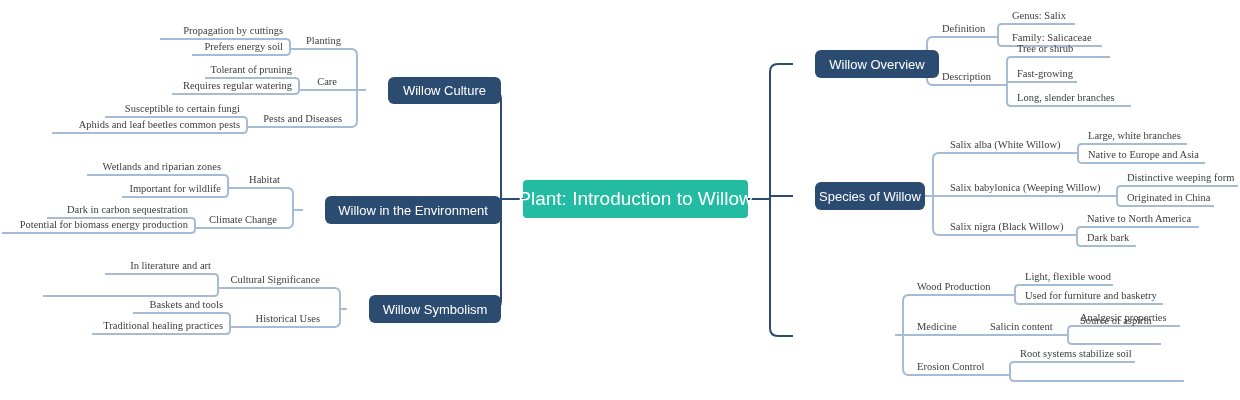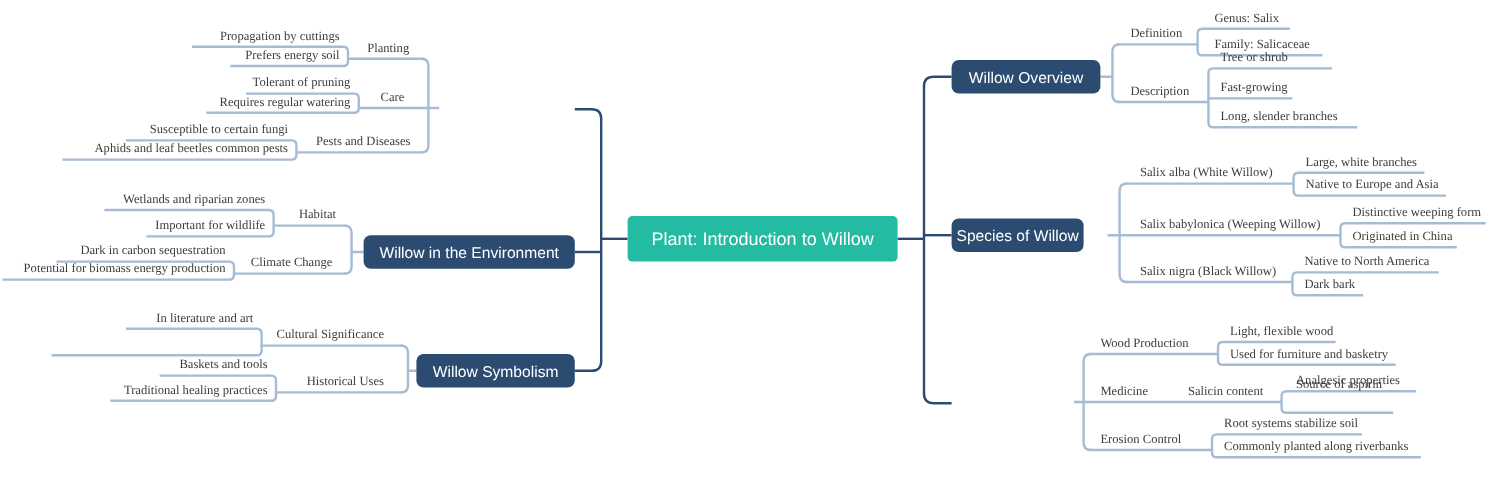--- a/index.html
+++ b/index.html
@@ -9,27 +9,28 @@
     background:#ffffff;
     font-family:"Liberation Sans", sans-serif;
     overflow:hidden;
   }
   #connector-layer{position:absolute;left:0;top:0;}
   .node{position:absolute;white-space:nowrap;}
   .central{
     background:#23bca3;color:#ffffff;
     border-radius:4px;
     display:flex;align-items:center;justify-content:center;
-    font-size:15px;
+    font-size:19px;
   }
   .topic{
     background:#2c4b70;color:#ffffff;
     border-radius:6px;
     display:flex;align-items:center;justify-content:center;
     font-size:13px;
+    margin-left:22px;
   }
   .lbl,.leaf{
     font-size:10.5px;line-height:13px;color:#3d3d3d;font-family:Liberation Serif, serif;
   }
 </style>
 </head>
 <body>
 
 <div id="stage">
 
@@ -77,20 +78,21 @@
       <path d="M1113,285 H1019 Q1015,285 1015,289 V300 Q1015,304 1019,304 H1163"></path>
       <path d="M903,335 H1068"></path>
       <path d="M1180,326 H1072 Q1068,326 1068,330 V340 Q1068,344 1072,344 H1161"></path>
       <path d="M907,375 H1010"></path>
       <path d="M1135,362 H1014 Q1010,362 1010,366 V377 Q1010,381 1014,381 H1184"></path>
     </g>
   </svg>
 
   <div class="node central" style="left:523px;top:180px;width:225px;height:38px">Plant: Introduction to Willow</div>
 
+  <div class="node topic" style="left:366px;top:77px;width:113px;height:27px">Willow Culture</div>
   <div class="node topic" style="left:303px;top:196px;width:176px;height:28px">Willow in the Environment</div>
   <div class="node topic" style="left:347px;top:295px;width:132px;height:28px">Willow Symbolism</div>
   <div class="node topic" style="left:793px;top:50px;width:124px;height:28px">Willow Overview</div>
   <div class="node topic" style="left:793px;top:182px;width:110px;height:28px">Species of Willow</div>
 
   <div class="node lbl" style="right:899px;top:34px">Planting</div>
   <div class="node leaf" style="right:957px;top:24px">Propagation by cuttings</div>
   <div class="node leaf" style="right:957px;top:40px">Prefers energy soil</div>
   <div class="node lbl" style="right:903px;top:75px">Care</div>
   <div class="node leaf" style="right:948px;top:63px">Tolerant of pruning</div>
@@ -132,15 +134,14 @@
 
   <div class="node lbl" style="left:917px;top:280px">Wood Production</div>
   <div class="node leaf" style="left:1025px;top:270px">Light, flexible wood</div>
   <div class="node leaf" style="left:1025px;top:289px">Used for furniture and basketry</div>
   <div class="node lbl" style="left:917px;top:320px">Medicine</div>
   <div class="node lbl" style="left:990px;top:320px">Salicin content</div>
   <div class="node leaf" style="left:1080px;top:311px">Analgesic properties</div>
   <div class="node leaf" style="left:1080px;top:314px">Source of aspirin</div>
   <div class="node lbl" style="left:917px;top:360px">Erosion Control</div>
   <div class="node leaf" style="left:1020px;top:347px">Root systems stabilize soil</div>
-  <div class="node leaf" style="left:1020px;top:366px">Commonly planted along riverbanks</div>
 
 </div>
 
 </body></html>

